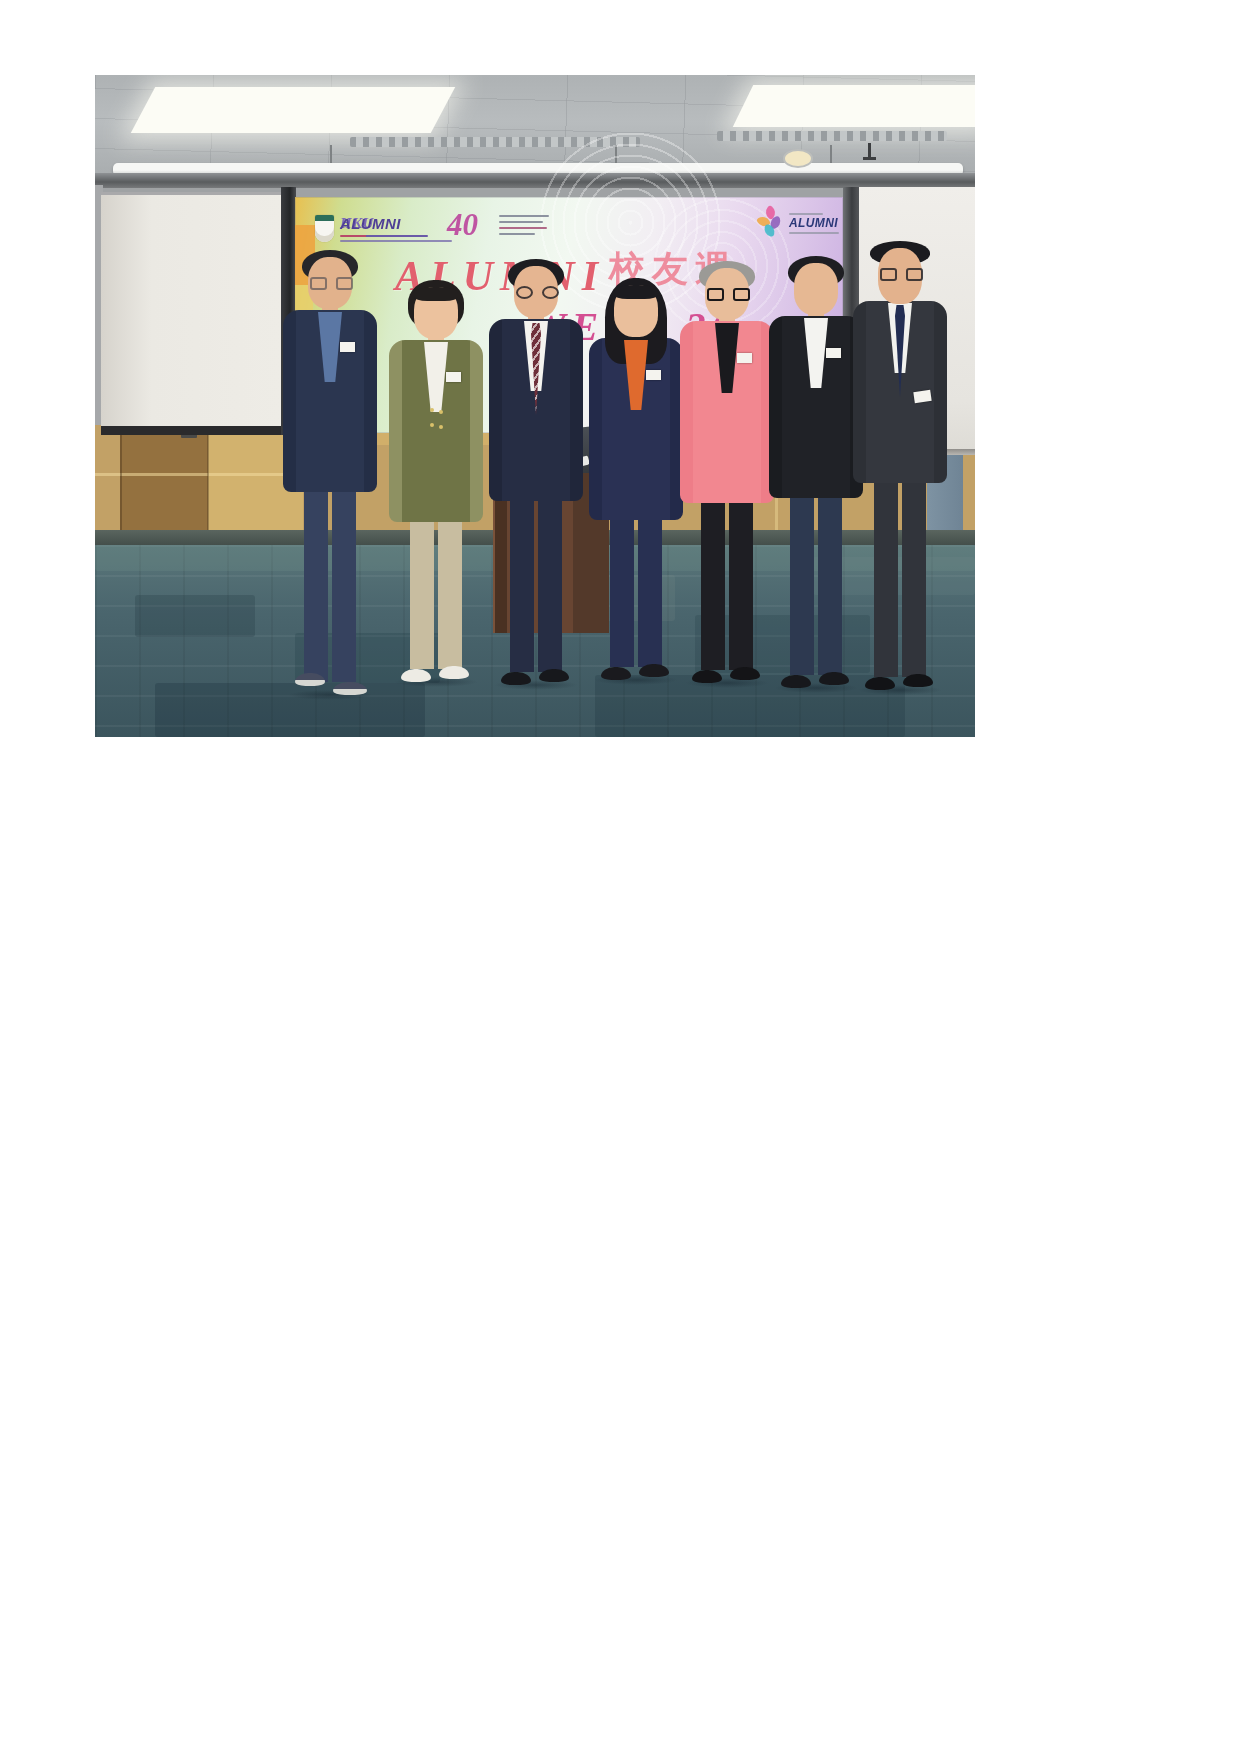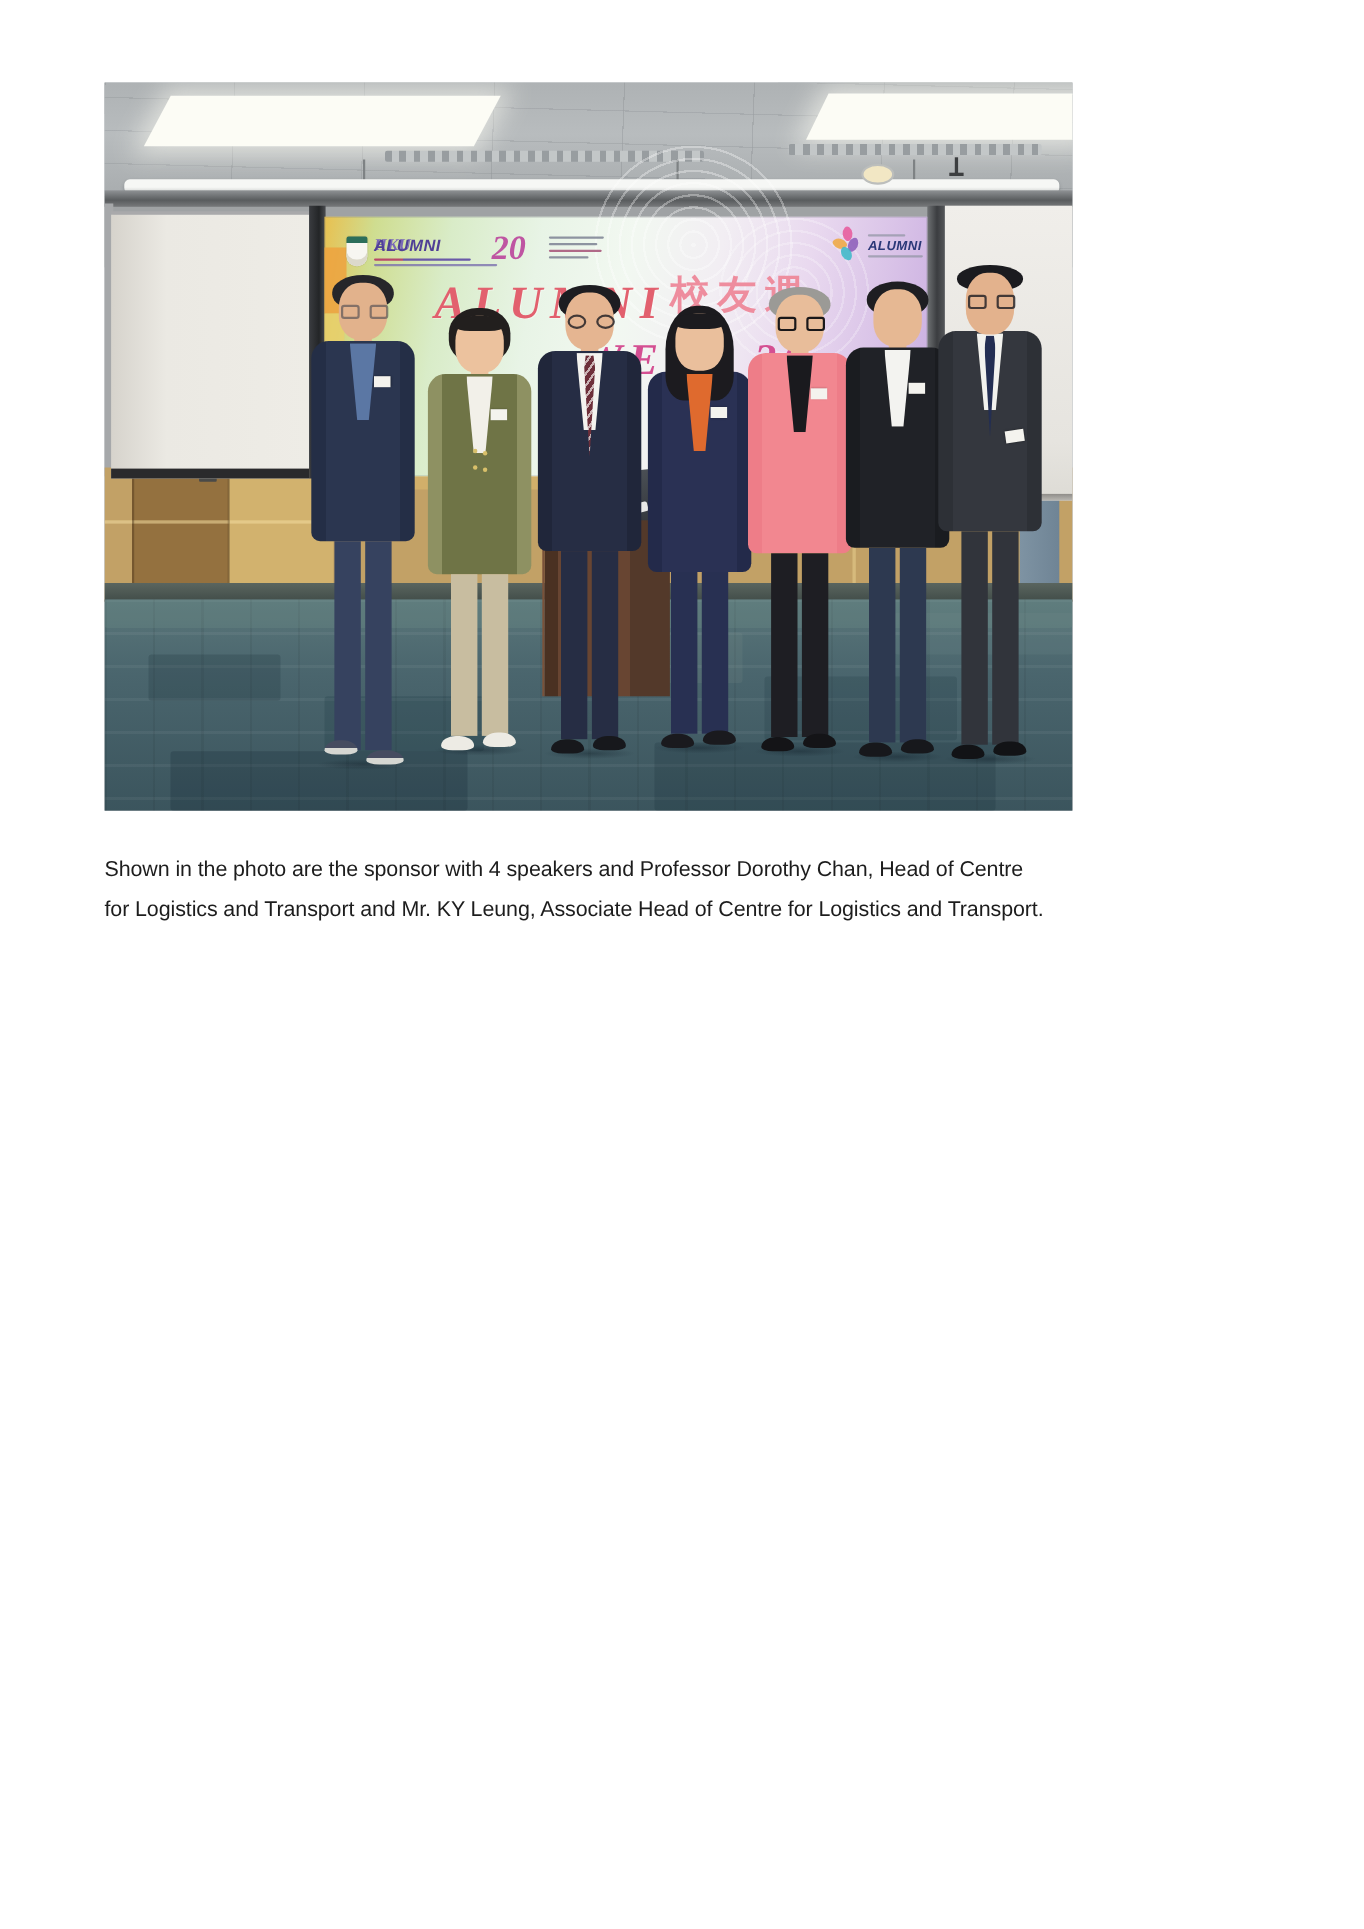--- a/index.html
+++ b/index.html
@@ -261,21 +261,21 @@
         <div class="shield"></div>
         <div class="hku-text">
             <span class="hku">HKU</span>
             <span class="space">ALUMNI</span>
           </div>
         <div class="mb hku-mb1"></div>
         <div class="mb hku-mb2"></div>
       </div>
 
       <div class="badge20">
-        <div class="num20">20</div>
+        <div class="num20">40</div>
         <div class="mb b20-mb1"></div>
         <div class="mb b20-mb2"></div>
         <div class="mb b20-mb3"></div>
         <div class="mb b20-mb4"></div>
       </div>
 
       <div class="alumni-logo">
         <div class="pt pt1"></div>
         <div class="pt pt2"></div>
         <div class="pt pt3"></div>
@@ -394,18 +394,14 @@
       <div class="shirt"></div>
       <div class="tie"></div>
       <div class="tag"></div>
       <div class="leg l"></div>
       <div class="leg r"></div>
       <div class="shoe l"></div>
       <div class="shoe r"></div>
     </div>
   </figure>
 
-  <p class="caption">
-    <span>Shown in the photo are the sponsor with 4 speakers and Professor Dorothy Chan, Head of Centre</span>
-    <span>for Logistics and Transport and Mr. KY Leung, Associate Head of Centre for Logistics and Transport.</span>
-  </p>
 
 </div>
 
 </body></html>

